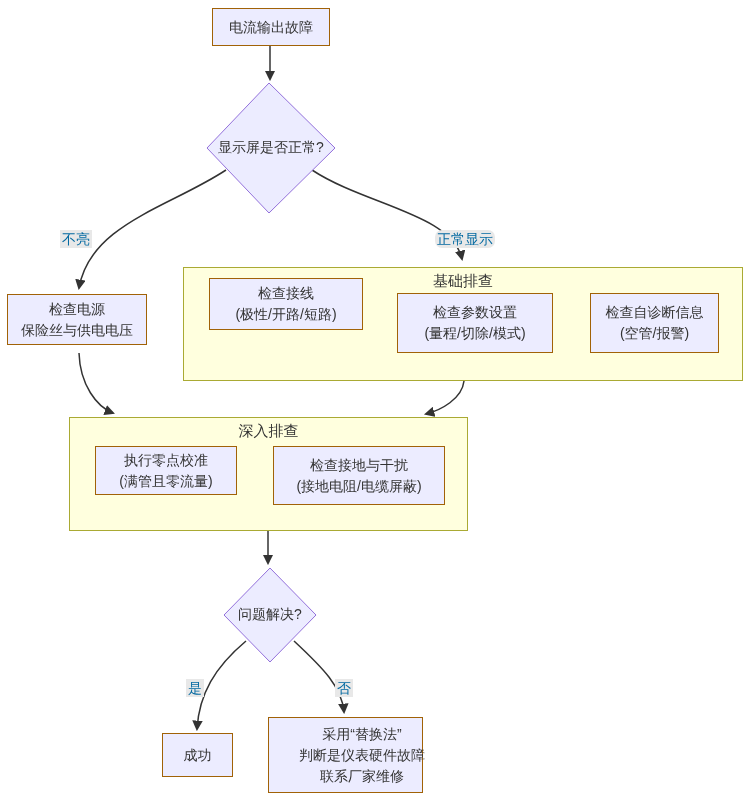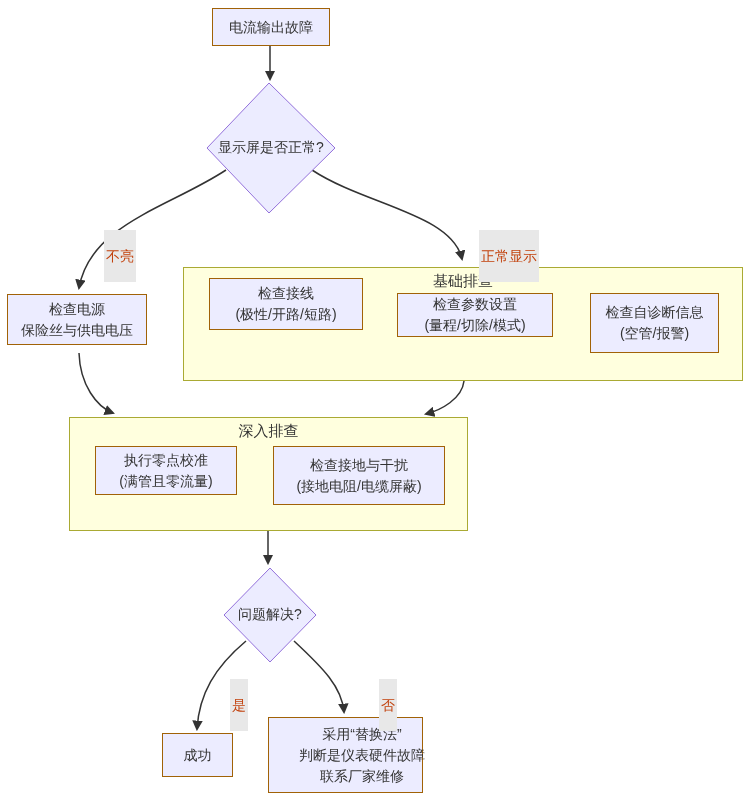--- a/index.html
+++ b/index.html
@@ -19,40 +19,40 @@
     position:absolute;background:#ECECFF;border:1px solid #a16207;z-index:3;box-sizing:border-box;
     display:flex;flex-direction:column;justify-content:center;align-items:center;
     font-size:14px;line-height:21px;text-align:center;
   }
   .node .line{display:block;white-space:nowrap;}
   .diamond-label{
     position:absolute;z-index:4;display:flex;align-items:center;justify-content:center;
     font-size:14px;text-align:center;white-space:nowrap;background:transparent;
   }
   .edge-label{
-    position:absolute;z-index:4;background:#E8E8E8;color:#c2410c;
-    font-size:14px;line-height:16px;padding:18px 2px;white-space:nowrap;margin-left:44px;
+    position:absolute;z-index:4;background:#E8E8E8;color:#0369a1;
+    font-size:14px;line-height:16px;padding:1px 2px;white-space:nowrap;
   }
   
   #node-start{left:212px;top:8px;width:118px;height:38px;}
   #node-check-power{left:7px;top:294px;width:140px;height:51px;}
   #cluster-basic{left:183px;top:267px;width:560px;height:114px;}
   #node-check-wiring{left:209px;top:278px;width:154px;height:52px;}
-  #node-check-params{left:397px;top:293px;width:156px;height:44px;}
+  #node-check-params{left:397px;top:293px;width:156px;height:60px;}
   #node-check-diag{left:590px;top:293px;width:129px;height:60px;}
   #cluster-deep{left:69px;top:417px;width:399px;height:114px;}
   #node-zero-cal{left:95px;top:446px;width:142px;height:49px;}
   #node-check-ground{left:273px;top:446px;width:172px;height:59px;}
   #node-success{left:162px;top:733px;width:71px;height:44px;}
   #node-replace{left:268px;top:717px;width:155px;height:76px;padding-left:33px;}
   #label-decision1{left:207px;top:134px;width:128px;height:28px;}
   #label-decision2{left:224px;top:601px;width:92px;height:28px;}
   
   #elabel-notlit{left:60px;top:230px;}
-  #elabel-normal{left:435px;top:230px;}
+  #elabel-normal{left:435px;top:230px;border-radius:7px;}
   #elabel-yes{left:186px;top:679px;}
   #elabel-no{left:335px;top:679px;}
 </style>
 </head>
 <body>
 
 <div id="canvas">
 
   <div class="cluster" id="cluster-basic">
     <div class="cluster-title">基础排查</div>

